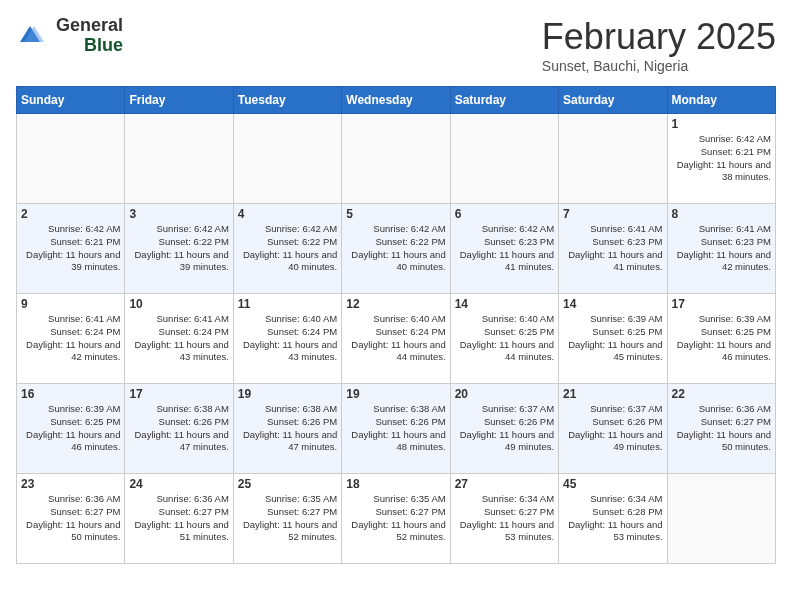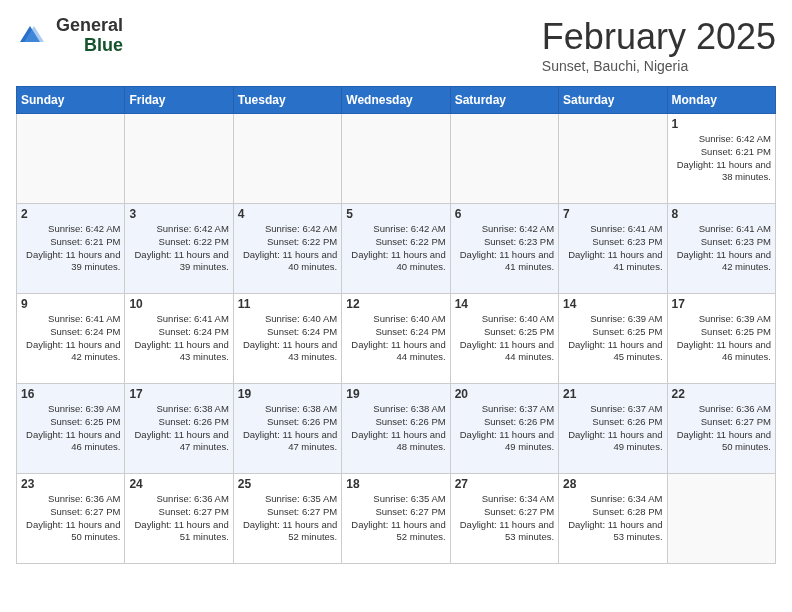--- a/index.html
+++ b/index.html
@@ -301,21 +301,21 @@
 Sunset: 6:27 PM
 Daylight: 11 hours and 52 minutes.</div>
         </td>
         <td>
           <span class="day-num">27</span>
           <div class="day-info" style="white-space: pre-line;">Sunrise: 6:34 AM
 Sunset: 6:27 PM
 Daylight: 11 hours and 53 minutes.</div>
         </td>
         <td>
-          <span class="day-num">28</span>
+          <span class="day-num">45</span>
           <div class="day-info" style="white-space: pre-line;">Sunrise: 6:34 AM
 Sunset: 6:28 PM
 Daylight: 11 hours and 53 minutes.</div>
         </td>
         <td class="empty"></td>
       </tr>
     </tbody>
 </table>
 
 </body></html>

